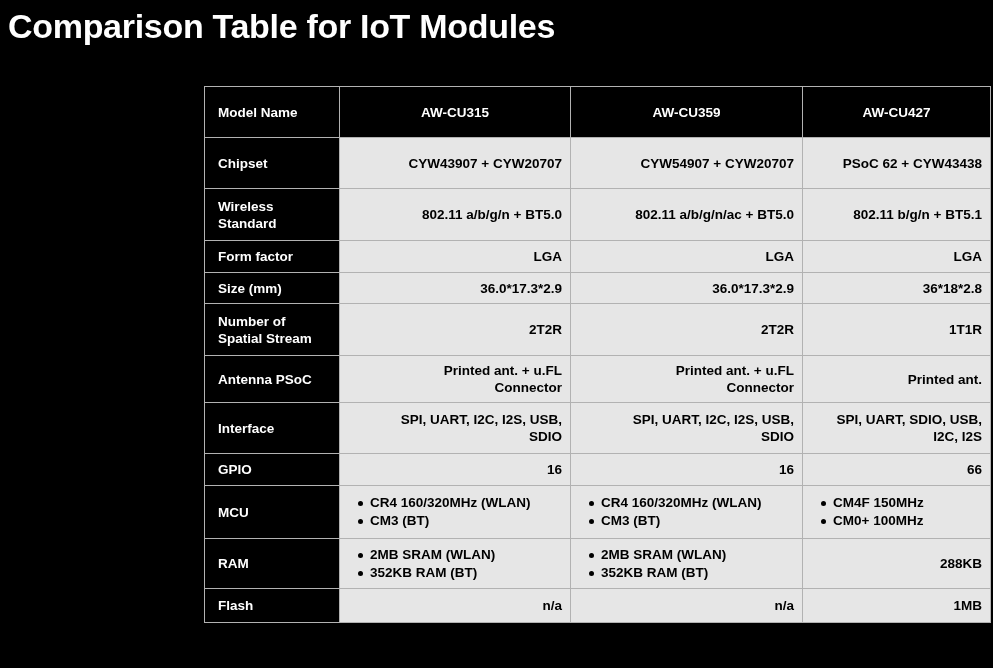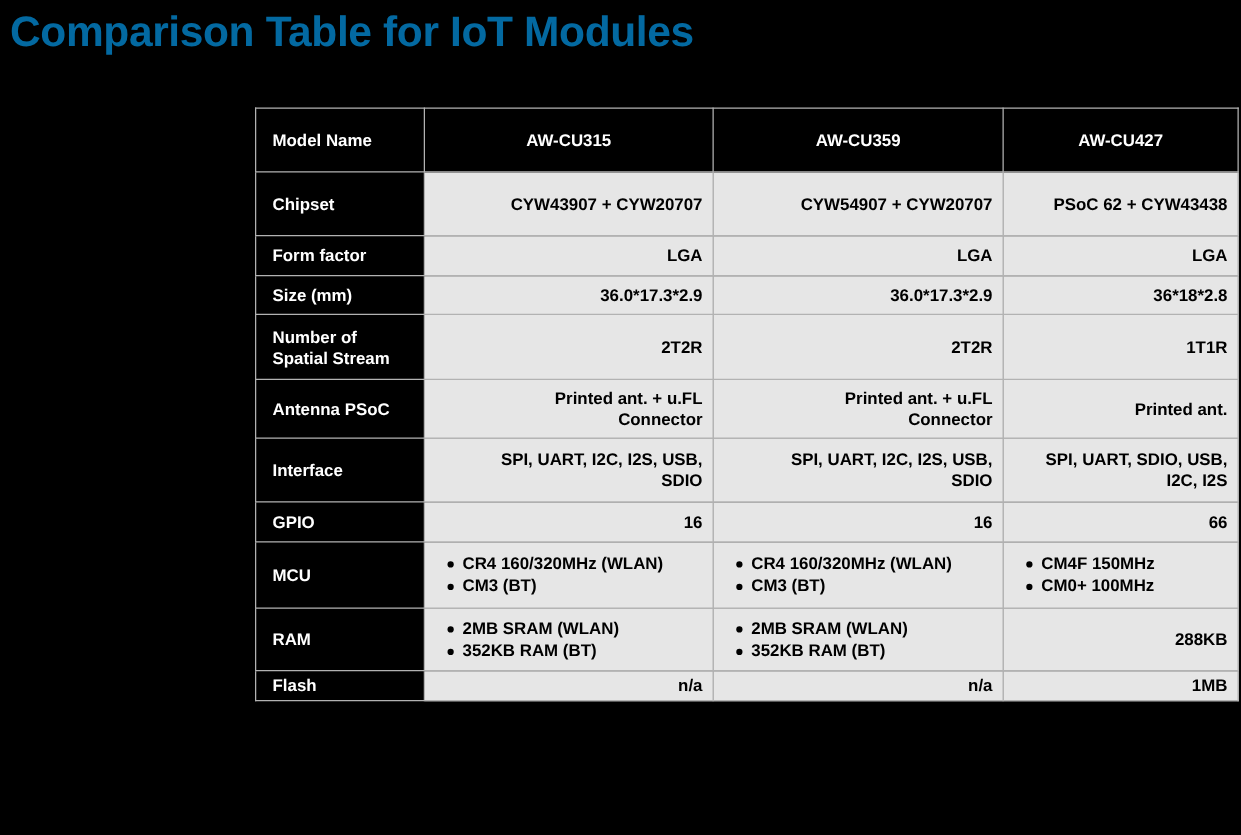--- a/index.html
+++ b/index.html
@@ -17,21 +17,21 @@
     position: relative;
     width: 993px;
     height: 668px;
     background: #000000;
   }
   #slide-title {
     position: absolute;
     left: 8px;
     top: 2px;
     width: 960px;
-    color: #0369a1;
+    color: #ffffff;
     font-size: 34px;
     font-weight: bold;
     letter-spacing: -0.3px;
     line-height: 48px;
     white-space: nowrap;
   }
   #comparison-table {
     position: absolute;
     left: 204px;
     top: 86px;
@@ -145,20 +145,34 @@
           <td class="val">
             <div class="cell"><span class="nowrap">CYW43907 + CYW20707</span></div>
           </td>
           <td class="val">
             <div class="cell"><span class="nowrap">CYW54907 + CYW20707</span></div>
           </td>
           <td class="val">
             <div class="cell"><span class="nowrap">PSoC 62 + CYW43438</span></div>
           </td>
         </tr>
+        <tr style="height: 52px;">
+          <td class="lbl">
+            <div class="cell"><span>Wireless</span><br><span>Standard</span></div>
+          </td>
+          <td class="val">
+            <div class="cell"><span class="nowrap">802.11 a/b/g/n + BT5.0</span></div>
+          </td>
+          <td class="val">
+            <div class="cell"><span class="nowrap">802.11 a/b/g/n/ac + BT5.0</span></div>
+          </td>
+          <td class="val">
+            <div class="cell"><span class="nowrap">802.11 b/g/n + BT5.1</span></div>
+          </td>
+        </tr>
         <tr style="height: 32px;">
           <td class="lbl">
             <div class="cell">Form factor</div>
           </td>
           <td class="val">
             <div class="cell"><span class="nowrap">LGA</span></div>
           </td>
           <td class="val">
             <div class="cell"><span class="nowrap">LGA</span></div>
           </td>
@@ -282,21 +296,21 @@
               <ul class="bullet-list">
                 <li>2MB SRAM (WLAN)</li>
                 <li>352KB RAM (BT)</li>
               </ul>
             </div>
           </td>
           <td class="val">
             <div class="cell"><span class="nowrap">288KB</span></div>
           </td>
         </tr>
-        <tr style="height: 24px;">
+        <tr style="height: 34px;">
           <td class="lbl">
             <div class="cell">Flash</div>
           </td>
           <td class="val">
             <div class="cell"><span class="nowrap">n/a</span></div>
           </td>
           <td class="val">
             <div class="cell"><span class="nowrap">n/a</span></div>
           </td>
           <td class="val">

